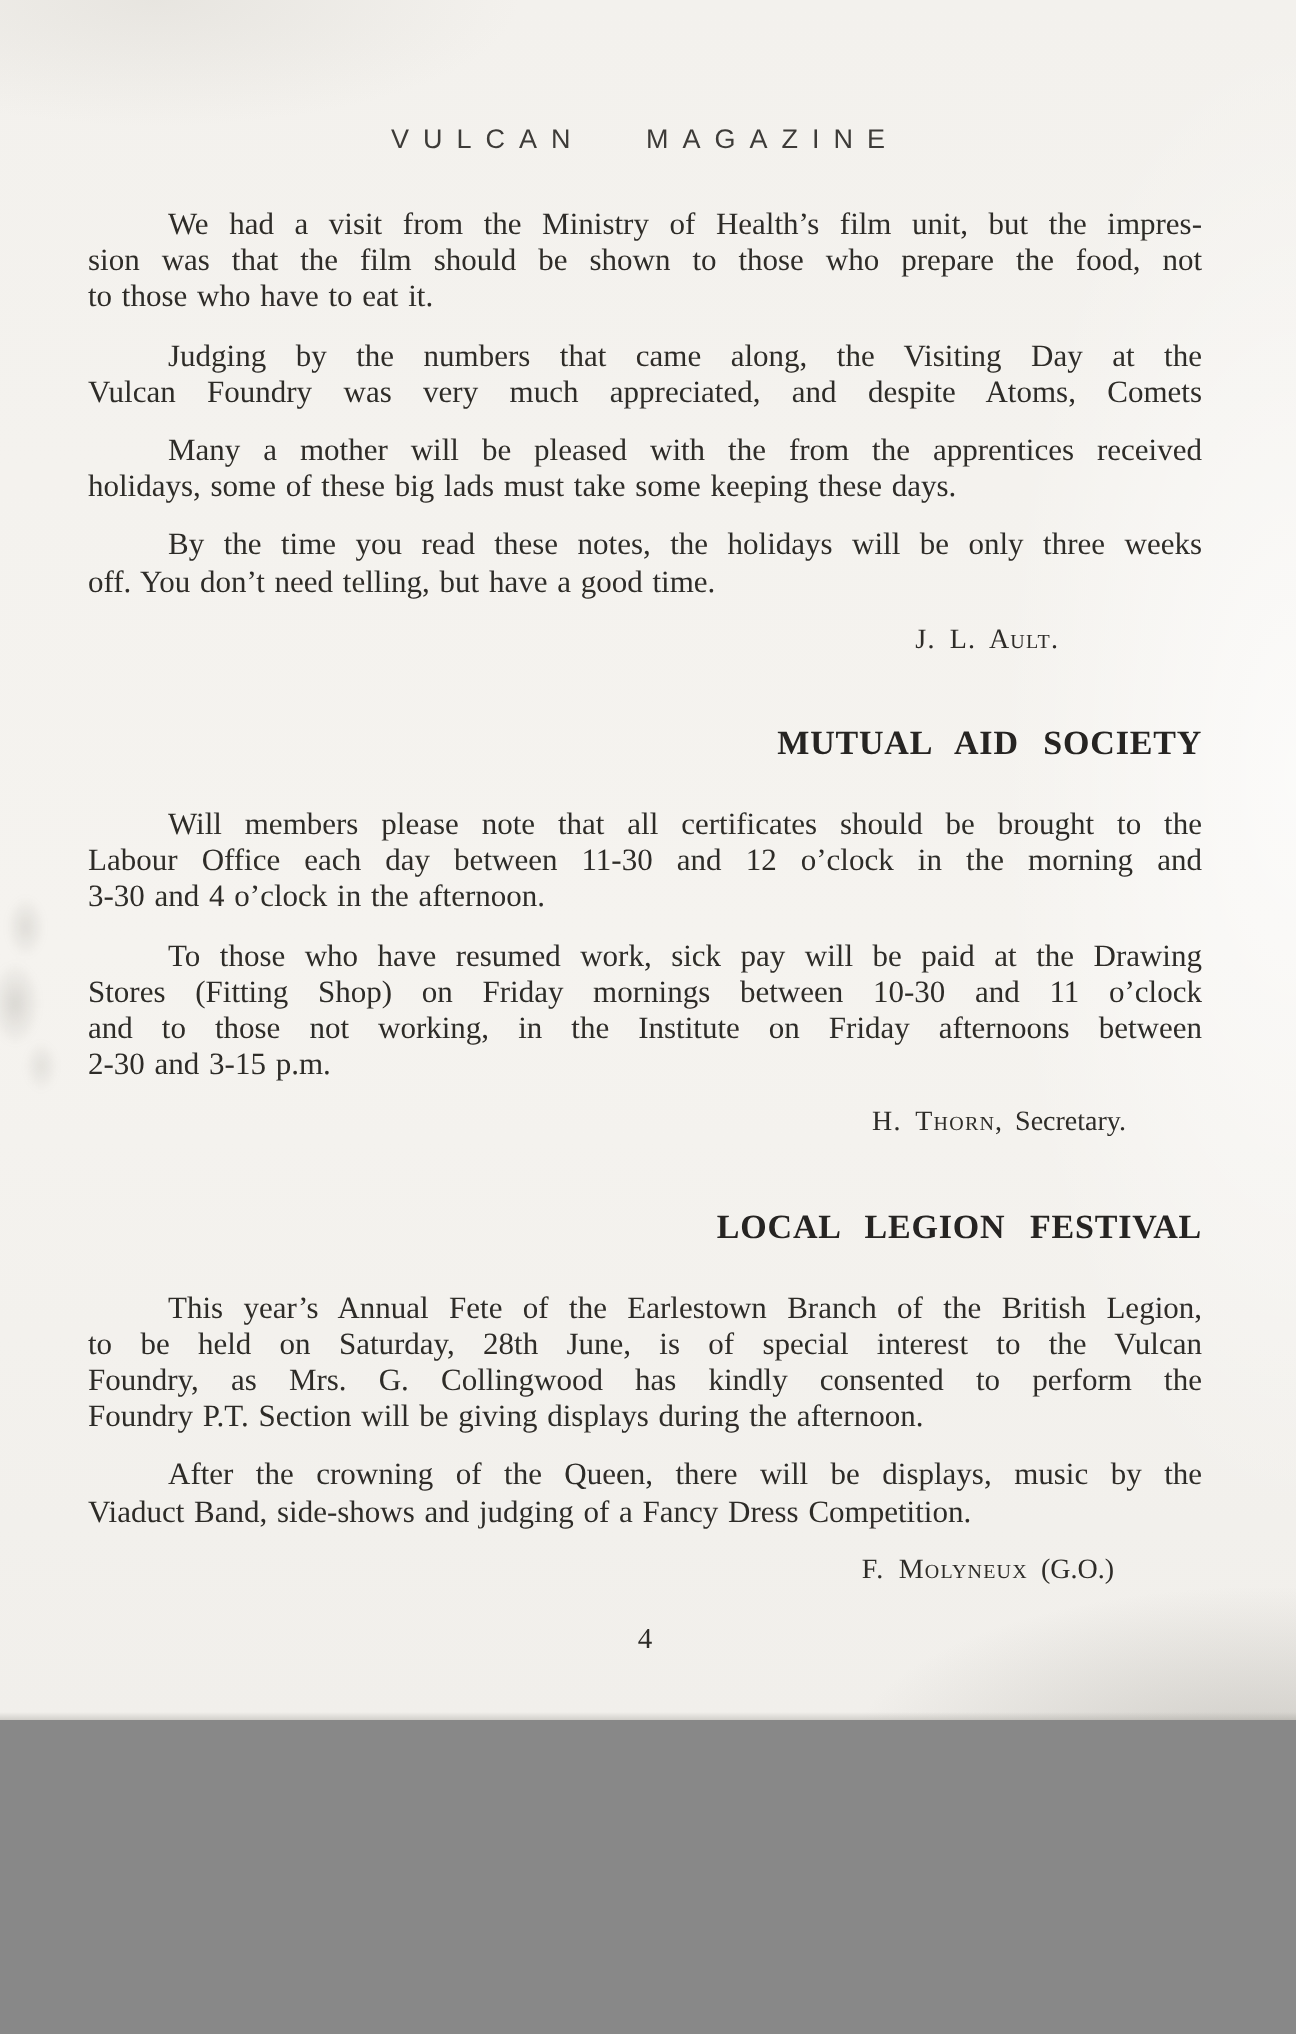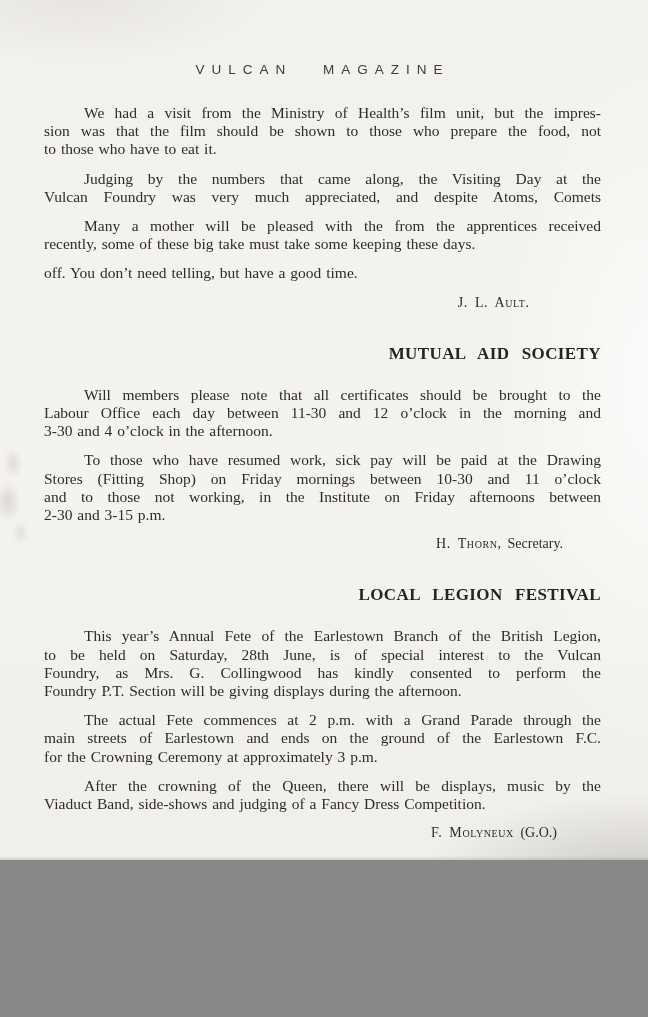--- a/index.html
+++ b/index.html
@@ -113,23 +113,24 @@
           <div class="line first">We had a visit from the Ministry of Health’s film unit, but the impres-</div>
           <div class="line">sion was that the film should be shown to those who prepare the food, not</div>
           <div class="line last">to those who have to eat it.</div>
         </div>
         <div class="para">
           <div class="line first">Judging by the numbers that came along, the Visiting Day at the</div>
           <div class="line">Vulcan Foundry was very much appreciated, and despite Atoms, Comets</div>
         </div>
         <div class="para">
           <div class="line first">Many a mother will be pleased with the from the apprentices received</div>
-          <div class="line last">recently, some of these big take must take some keeping these days.</div>
+          <div class="line last">holidays, some of these big lads must take some keeping these days.</div>
         </div>
         <div class="para">
+          <div class="line first">By the time you read these notes, the holidays will be only three weeks</div>
           <div class="line last">off.  You don’t need telling, but have a good time.</div>
         </div>
         <div class="signature"><span class="sc">J. L. Ault</span><span>.</span></div>
       </section>
       <section>
         <h2>MUTUAL AID SOCIETY</h2>
         <div class="para">
           <div class="line first">Will members please note that all certificates should be brought to the</div>
           <div class="line">Labour Office each day between 11-30 and 12 o’clock in the morning and</div>
           <div class="line last">3-30 and 4 o’clock in the afternoon.</div>
@@ -144,25 +145,20 @@
       </section>
       <section>
         <h2>LOCAL LEGION FESTIVAL</h2>
         <div class="para">
           <div class="line first">This year’s Annual Fete of the Earlestown Branch of the British Legion,</div>
           <div class="line">to be held on Saturday, 28th June, is of special interest to the Vulcan</div>
           <div class="line">Foundry, as Mrs. G. Collingwood has kindly consented to perform the</div>
           <div class="line last">Foundry P.T. Section will be giving displays during the afternoon.</div>
         </div>
         <div class="para">
-          <div class="line first">The actual Fete commences at 2 p.m. with a Grand Parade through the</div>
-          <div class="line">main streets of Earlestown and ends on the ground of the Earlestown F.C.</div>
-          <div class="line last">for the Crowning Ceremony at approximately 3 p.m.</div>
-        </div>
-        <div class="para">
           <div class="line first">After the crowning of the Queen, there will be displays, music by the</div>
           <div class="line last">Viaduct Band, side-shows and judging of a Fancy Dress Competition.</div>
         </div>
         <div class="signature"><span class="sc">F. Molyneux</span><span> (G.O.)</span></div>
       </section>
     </main>
 
   <div class="page-number">4</div>
 
   <div class="smudge"></div>

